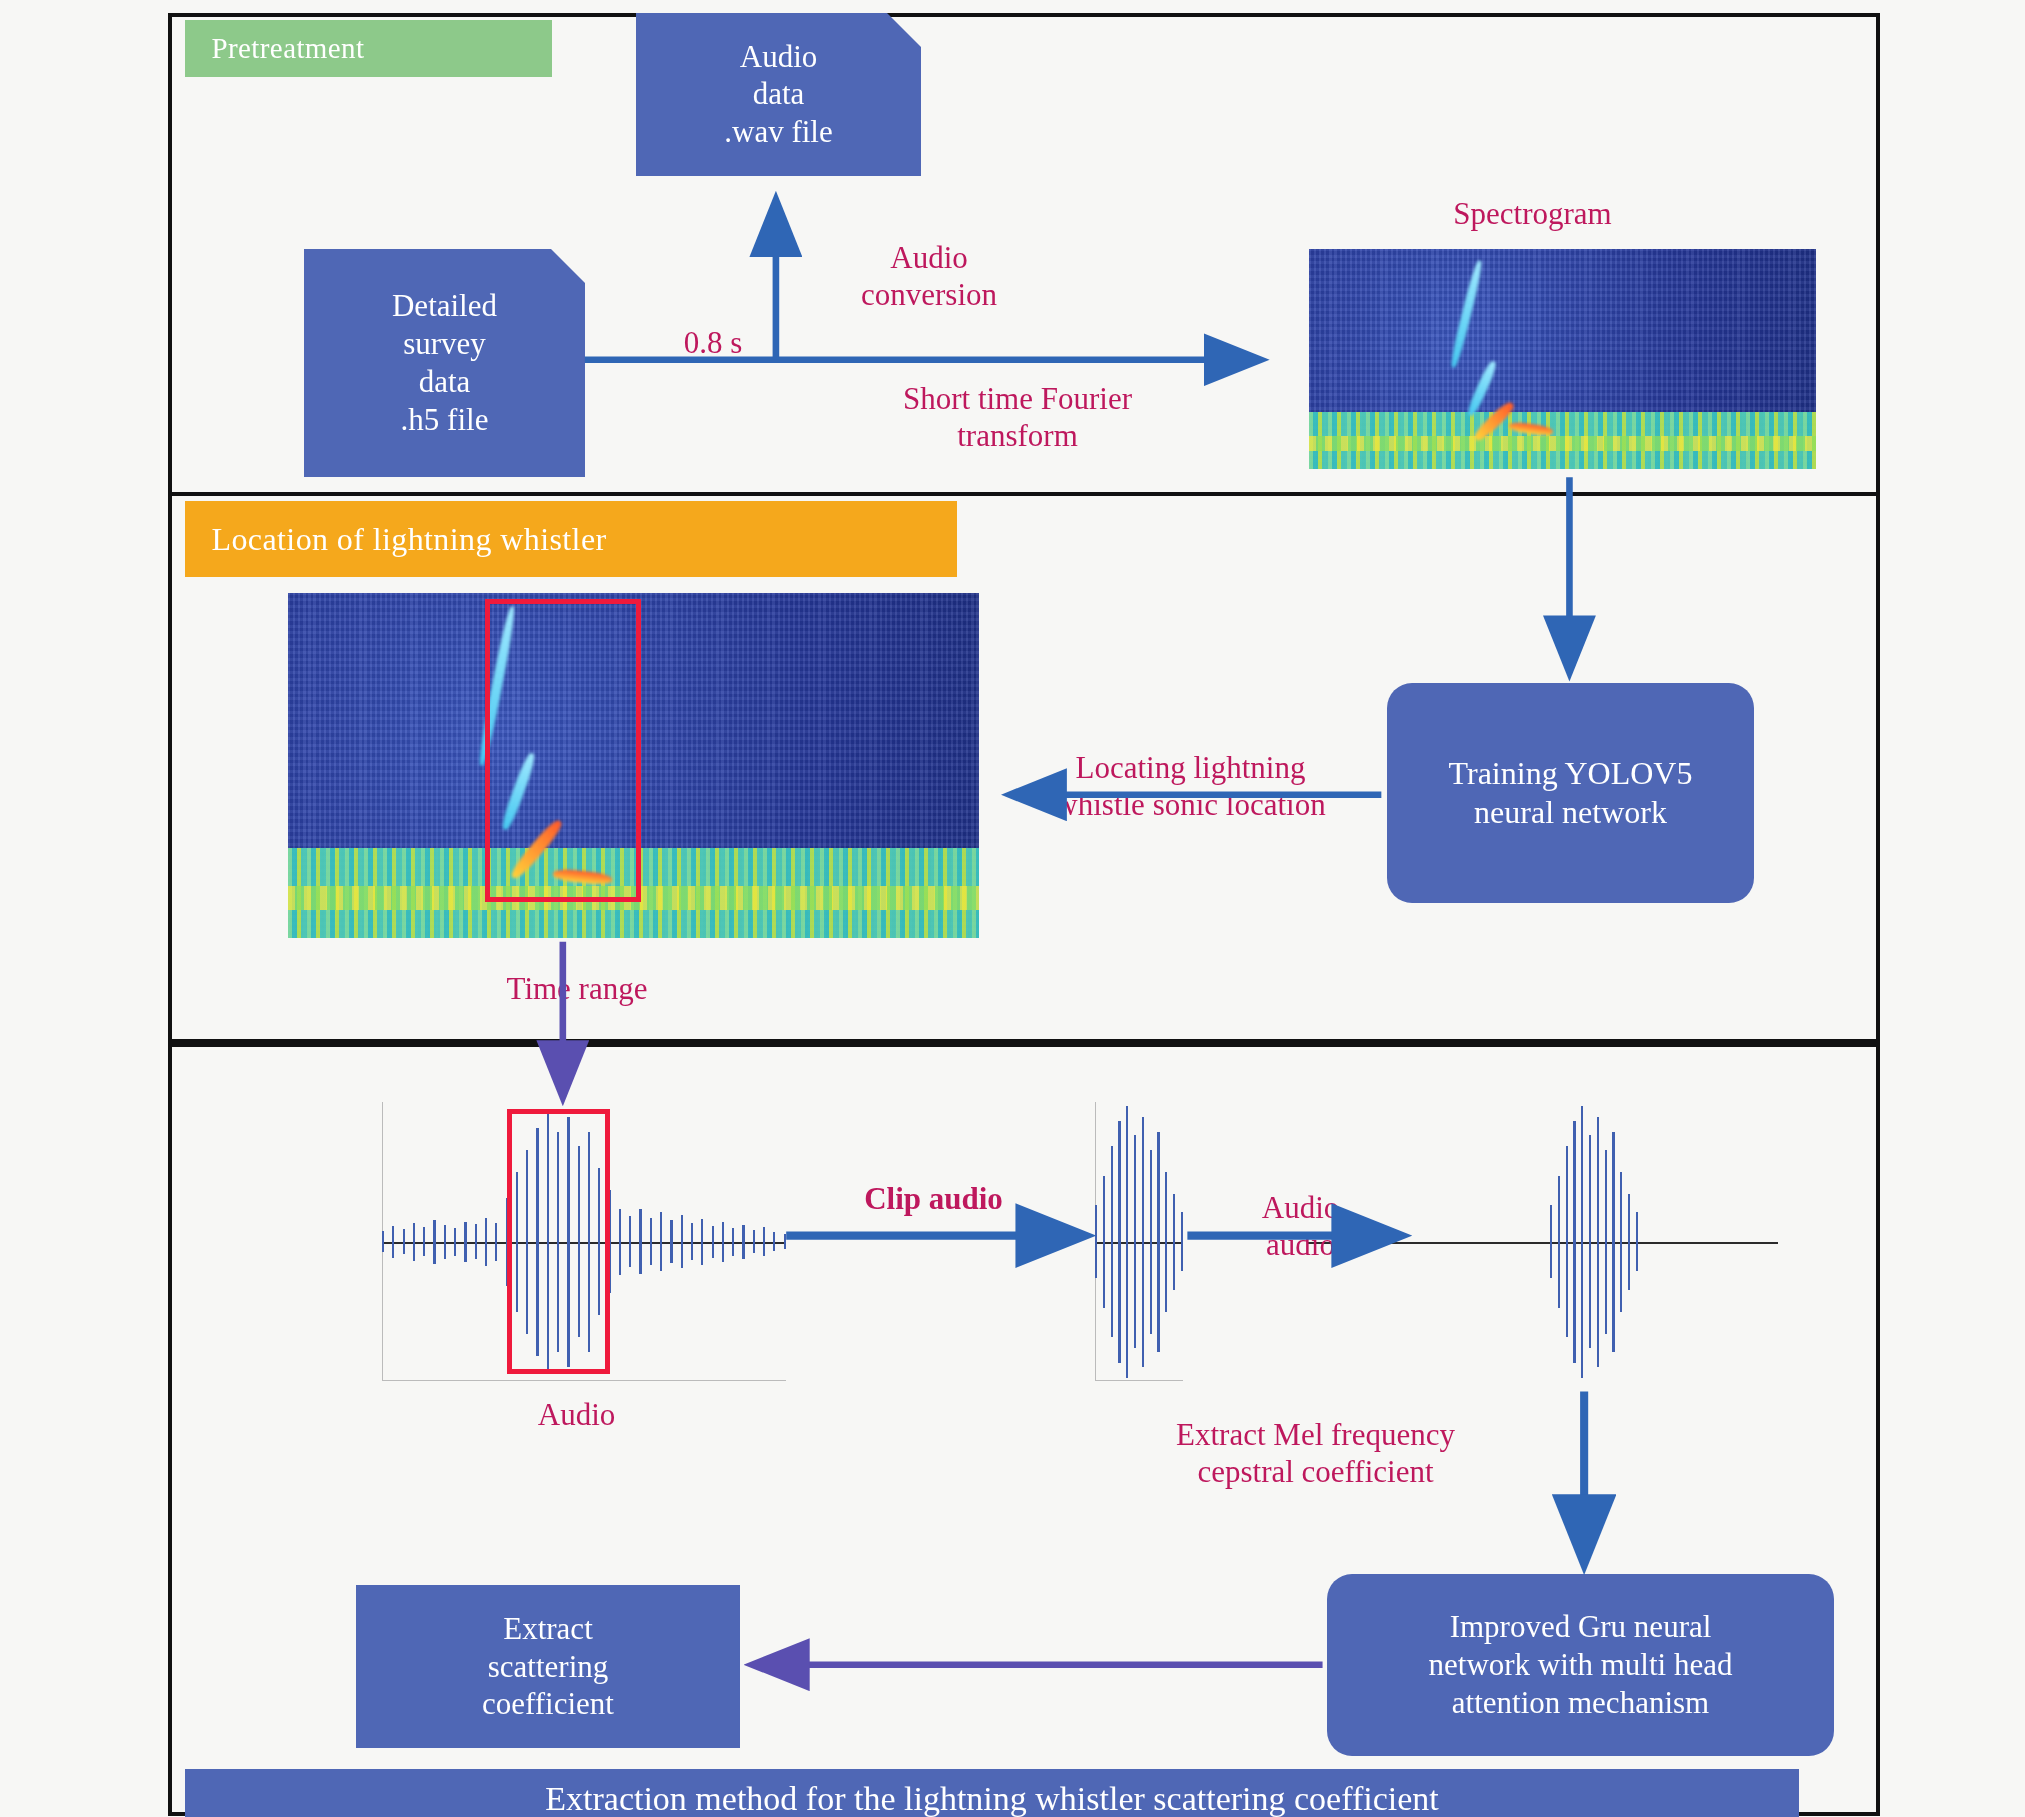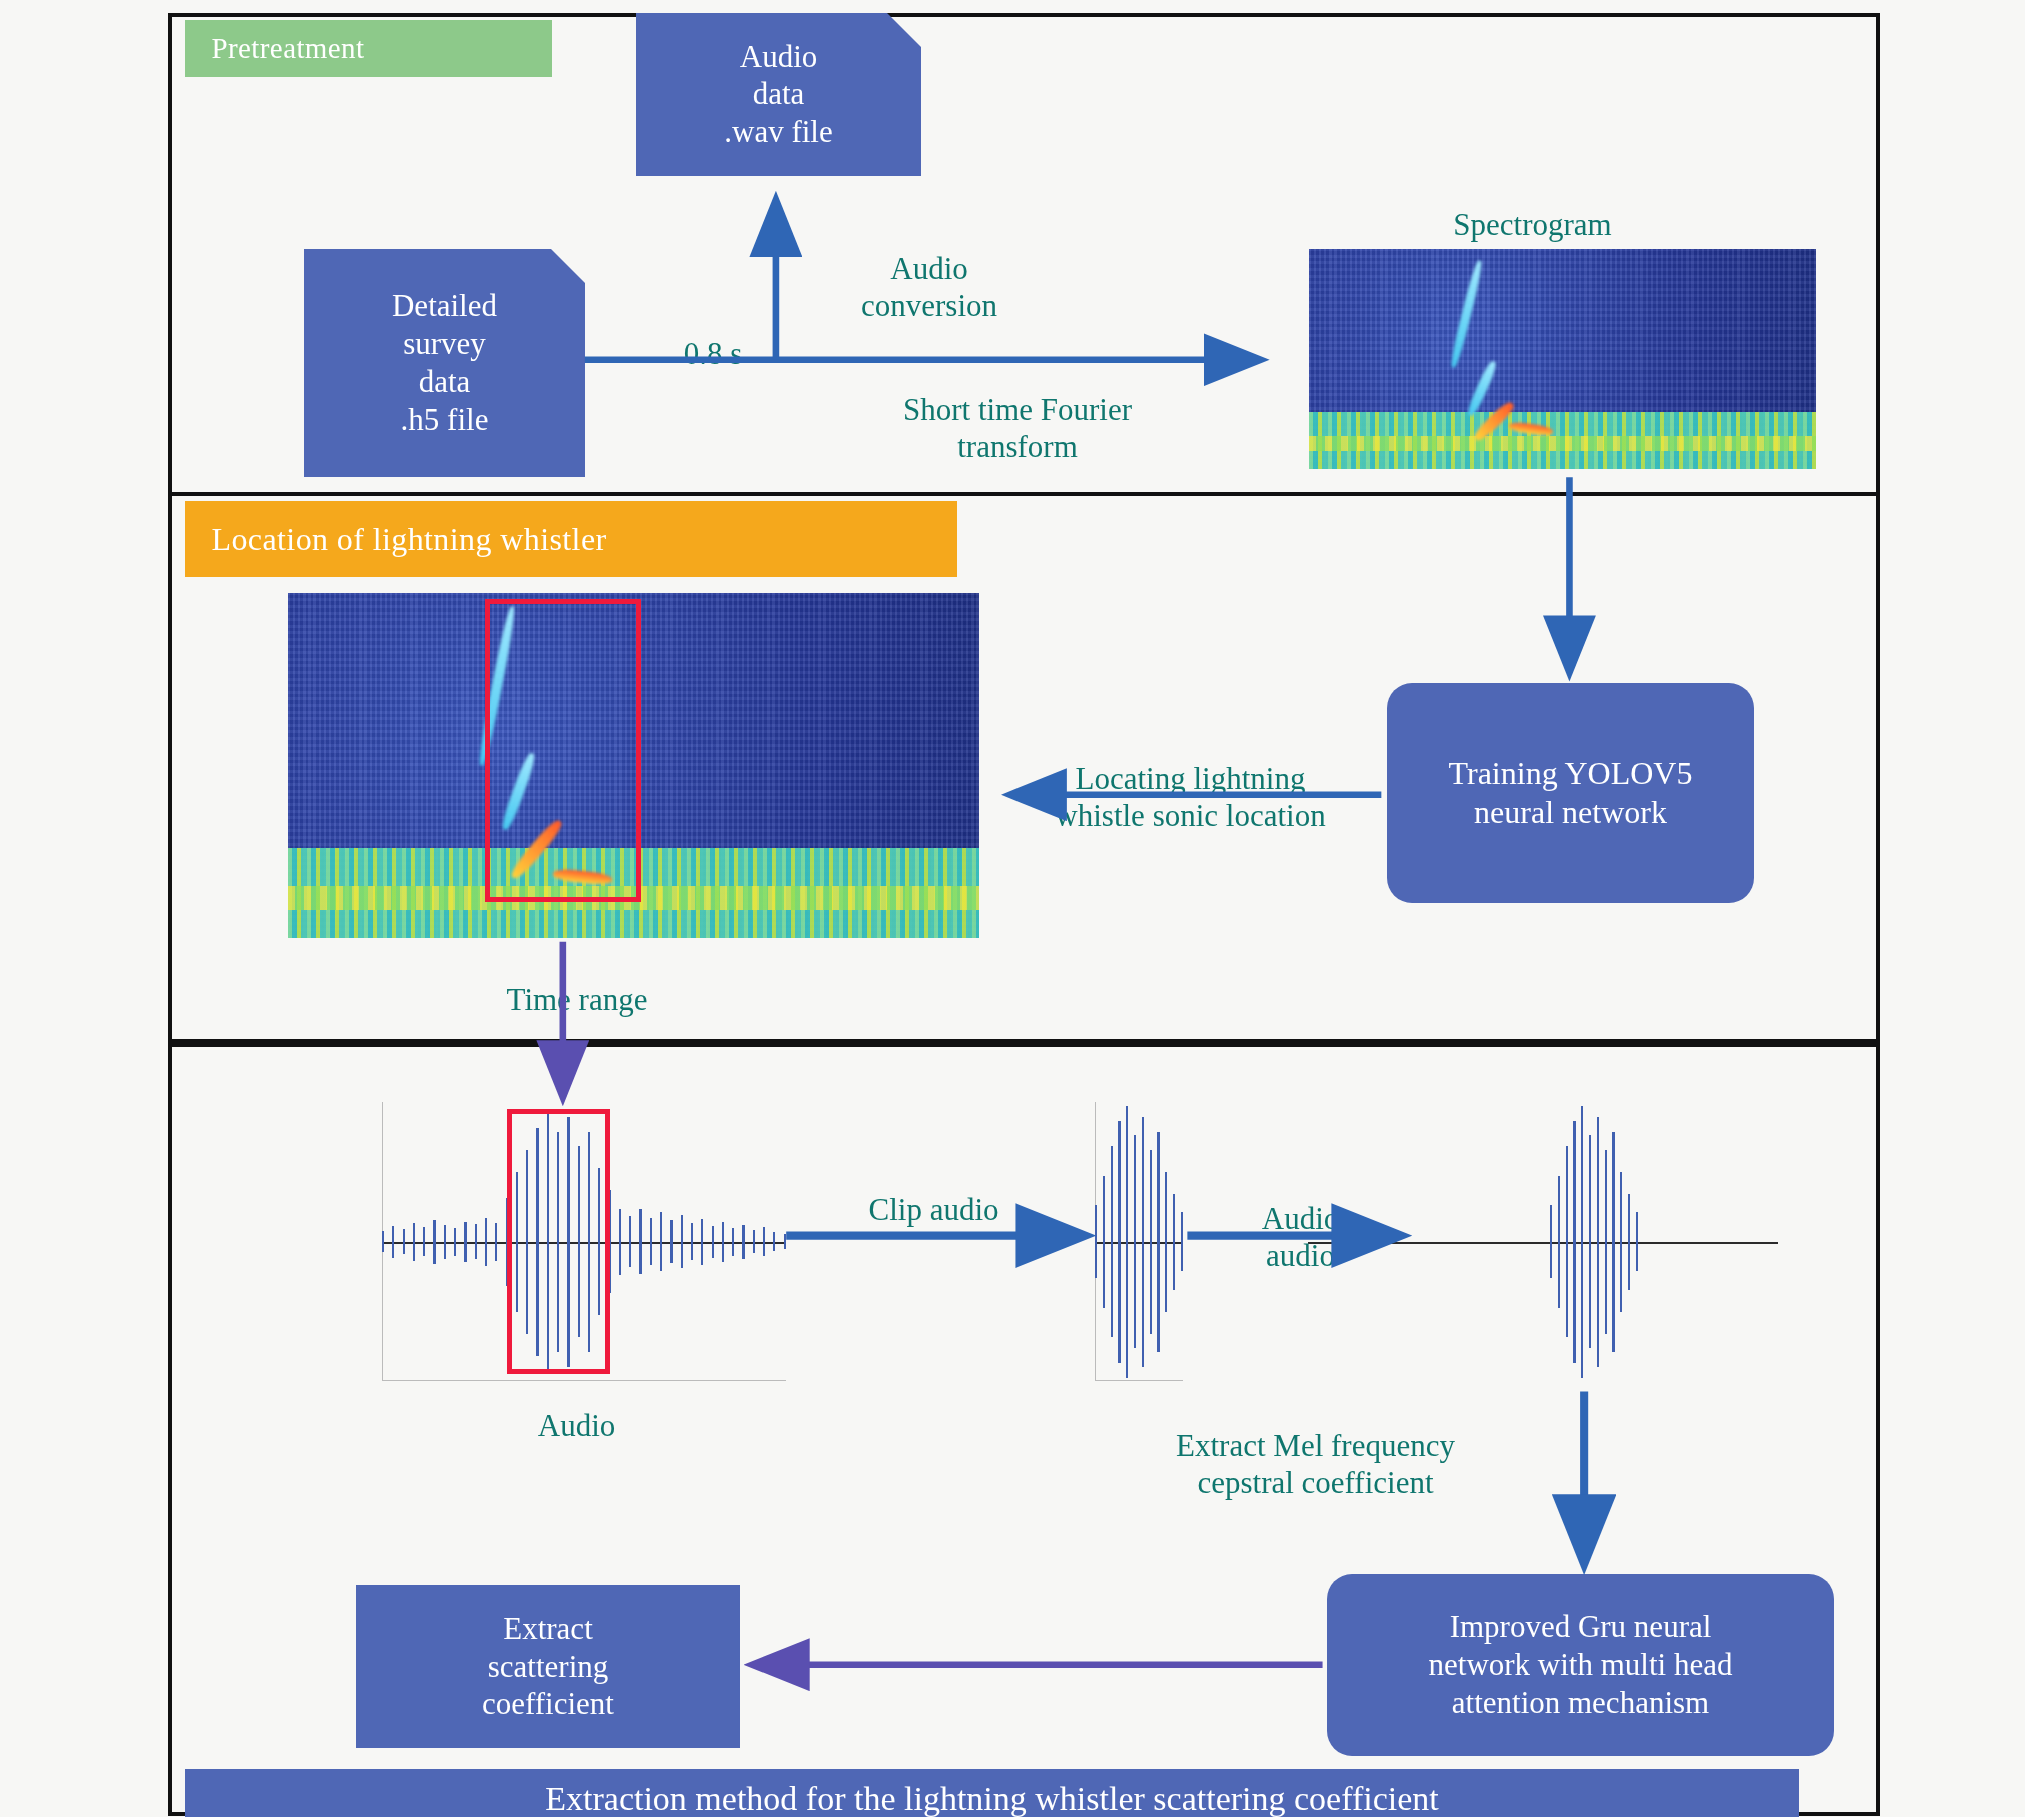--- a/index.html
+++ b/index.html
@@ -74,36 +74,35 @@
   #node-yolo      { left: 1387px; top: 676px; width: 367px; height: 220px; font-size: 32px; }
   #node-gru       { left: 1327px; top: 1567px; width: 507px; height: 182px; font-size: 31px; }
   #node-extract   { left: 356px; top: 1578px; width: 384px; height: 163px; font-size: 31px; }
   #node-footer {
     left: 185px; top: 1762px; width: 1614px; height: 60px;
     font-size: 34px;
   }
 
   .label {
     position: absolute;
-    color: #0f766e;
+    color: #be185d;
     font-size: 31px;
     line-height: 1.2;
     text-align: center;
     white-space: pre-line;
-    margin-top: 11px;
   }
   #lbl-audio-conv     { left: 819px; top: 232px; width: 220px; }
   #lbl-sliding-window { left: 580px; top: 373px; width: 198px; }
   #lbl-08s            { left: 647px; top: 317px; width: 132px; }
   #lbl-stft           { left: 845px; top: 373px; width: 345px; }
   #lbl-spectrogram    { left: 1367px; top: 188px; width: 331px; }
   #lbl-locating       { left: 1007px; top: 742px; width: 367px; font-size: 31px; }
   #lbl-time-range     { left: 456px; top: 963px; width: 242px; }
   #lbl-audio-cap      { left: 470px; top: 1389px; width: 213px; }
-  #lbl-clip-audio     { left: 816px; top: 1173px; width: 235px; }
+  #lbl-clip-audio     { left: 816px; top: 1173px; width: 235px; font-weight: bold; }
   #lbl-fill-audio     { left: 1205px; top: 1182px; width: 191px; }
   #lbl-mel            { left: 1110px; top: 1409px; width: 411px; }
 
   
   .specbox {
     position: absolute;
     background: #28409a;
     overflow: hidden;
   }
   #spec-top { left: 1309px; top: 242px; width: 507px; height: 220px; }

